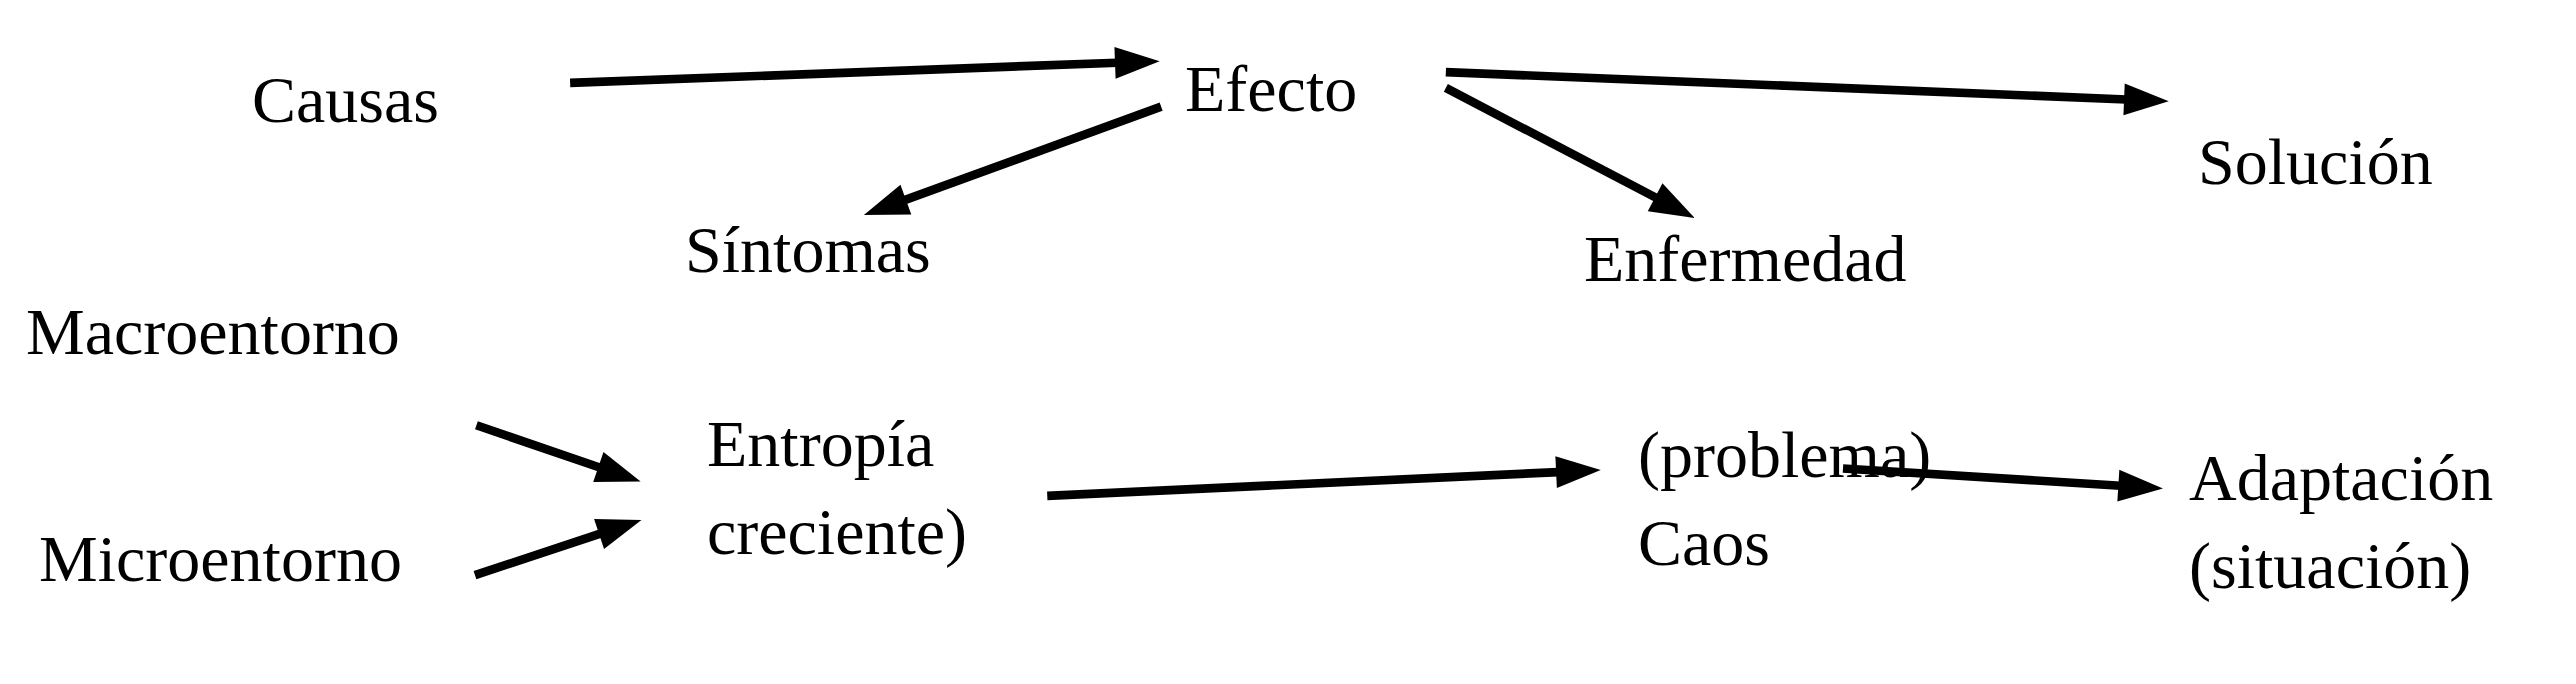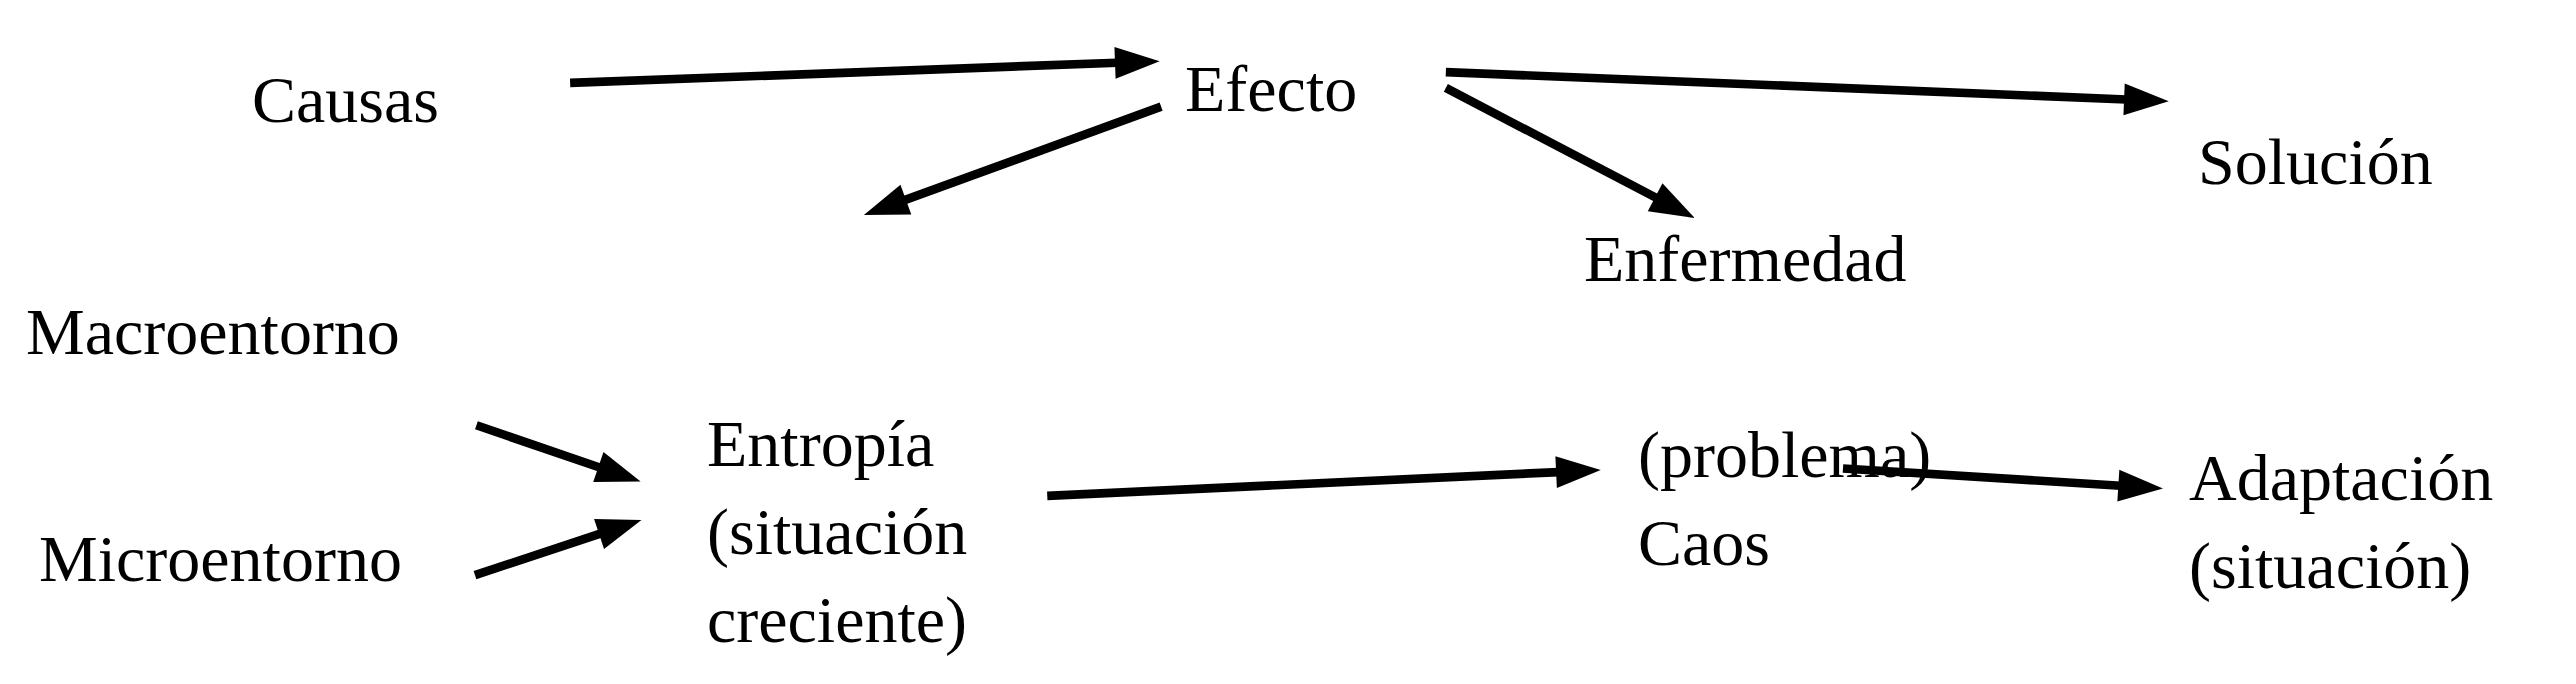--- a/index.html
+++ b/index.html
@@ -55,30 +55,30 @@
     <line x1="1452" y1="688" x2="2161" y2="655" stroke="#000" stroke-width="12" marker-end="url(#ah)"></line>
     <line x1="2556" y1="650" x2="2941" y2="674" stroke="#000" stroke-width="12" marker-end="url(#ah)"></line>
   </svg>
 
   <div class="node" style="left:252px; top:56px;">Causas</div>
 
   <div class="node" style="left:1185px; top:0;margin-top:45px;">Efecto</div>
 
   <div class="node" style="left:2198px; top:118px;">Solución</div>
 
+  <div class="node" style="left:685px; top:206px;">Síntomas</div>
 
   <div class="node" style="left:1584px; top:215px;">Enfermedad</div>
 
   <div class="node" style="left:26px; top:288px;text-align:right;">Macroentorno</div>
 
   <div class="node" style="left:39px; top:515px;">Microentorno</div>
 
   <div class="node" style="left:682px; top:400px;margin-left:25px;">
     <span class="line">Entropía</span>
-    <span class="line">(situación</span>
     <span class="line">creciente)</span>
   </div>
 
   <div class="node" style="left:1638px; top:411px;">
     <span class="line">(problema)</span>
     <span class="line">Caos</span>
   </div>
 
   <div class="node" style="left:2189px; top:434px;">
     <span class="line">Adaptación</span>

